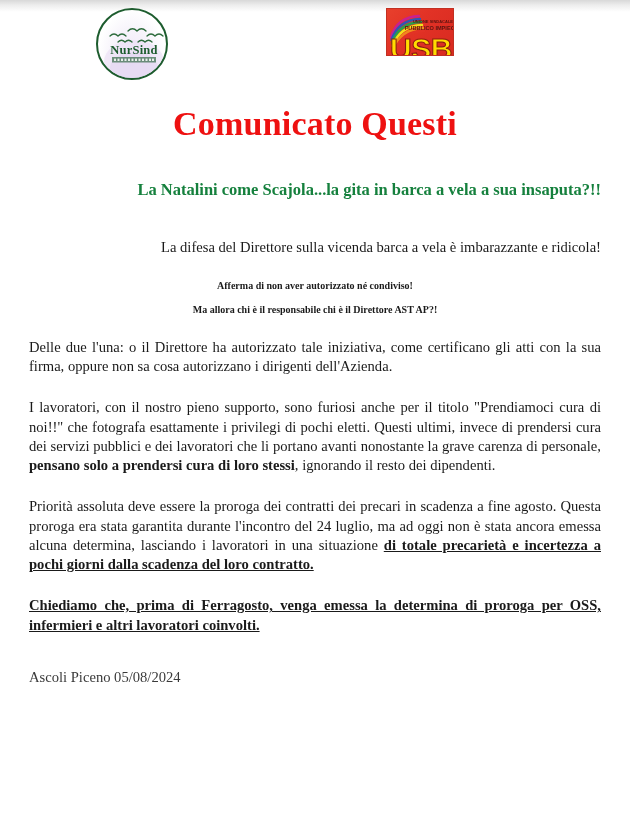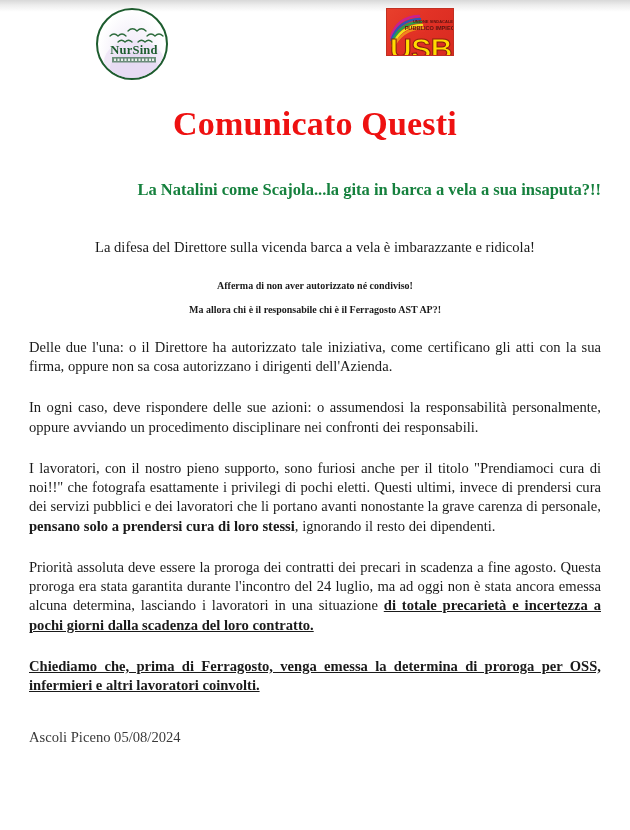--- a/index.html
+++ b/index.html
@@ -96,21 +96,21 @@
   
   .body-wrap {
     margin-top: 38px;
   }
   p.para {
     margin: 0 0 12px 0;
     font-size: 14.6px;
     line-height: 1.32;
     text-align: justify;
   }
-  p.para.left { text-align: center; }
+  p.para.left { text-align: right; }
   p.center {
     text-align: center;
     font-weight: bold;
     margin: 0 0 10px 0;
     font-size: 10px;
     line-height: 1.32;
   }
   p.gap-before { margin-top: 22px; }
   p.gap-before-lg { margin-top: 26px; }
   b { font-weight: bold; }
@@ -204,25 +204,24 @@
   <h1 class="doc-title">Comunicato Questi</h1>
 
   <h2 class="doc-subtitle">La Natalini come Scajola...la gita in barca a vela a sua insaputa?!!</h2>
 
   <div class="body-wrap">
 
     <p class="para left">La difesa del Direttore sulla vicenda barca a vela è imbarazzante e ridicola!</p>
 
     <p class="center gap-before">Afferma di non aver autorizzato né condiviso!</p>
 
-    <p class="center">Ma allora chi è il responsabile chi è il Ferragosto AST AP?!</p>
+    <p class="center">Ma allora chi è il responsabile chi è il Direttore AST AP?!</p>
 
     <p class="para gap-before">Delle due l'una: o il Direttore ha autorizzato tale iniziativa, come certificano gli atti con la sua firma, oppure non sa cosa autorizzano i dirigenti dell'Azienda.</p>
 
-    <p class="para gap-before">In ogni caso, deve rispondere delle sue azioni: o assumendosi la responsabilità personalmente, oppure avviando un procedimento disciplinare nei confronti dei responsabili.</p>
 
     <p class="para gap-before"><span>I lavoratori, con il nostro pieno supporto, sono furiosi anche per il titolo "Prendiamoci cura di noi!!" che fotografa esattamente i privilegi di pochi eletti. Questi ultimi, invece di prendersi cura dei servizi pubblici e dei lavoratori che li portano avanti nonostante la grave carenza di personale, </span><b>pensano solo a prendersi cura di loro stessi</b><span>, ignorando il resto dei dipendenti.</span></p>
 
 
     <p class="para gap-before"><span>Priorità assoluta deve essere la proroga dei contratti dei precari in scadenza a fine agosto. Questa proroga era stata garantita durante l'incontro del 24 luglio, ma ad oggi non è stata ancora emessa alcuna determina, lasciando i lavoratori in una situazione </span><u class="bu">di totale precarietà e incertezza a pochi giorni dalla scadenza del loro contratto.</u></p>
 
     <p class="para allbold gap-before">Chiediamo che, prima di Ferragosto, venga emessa la determina di proroga per OSS, infermieri e altri lavoratori coinvolti.</p>
 
   </div>
 

